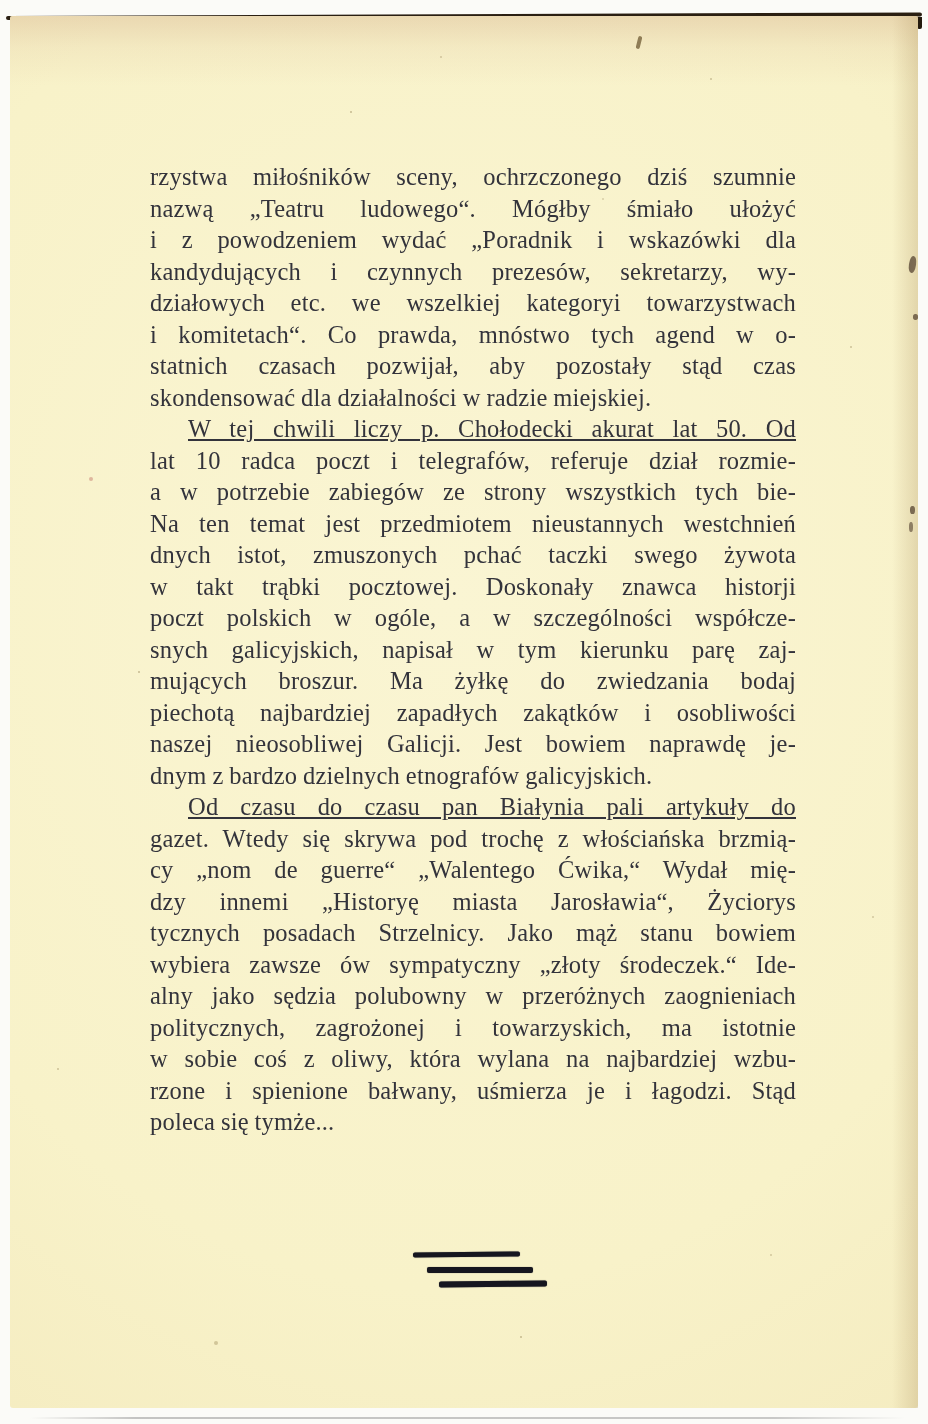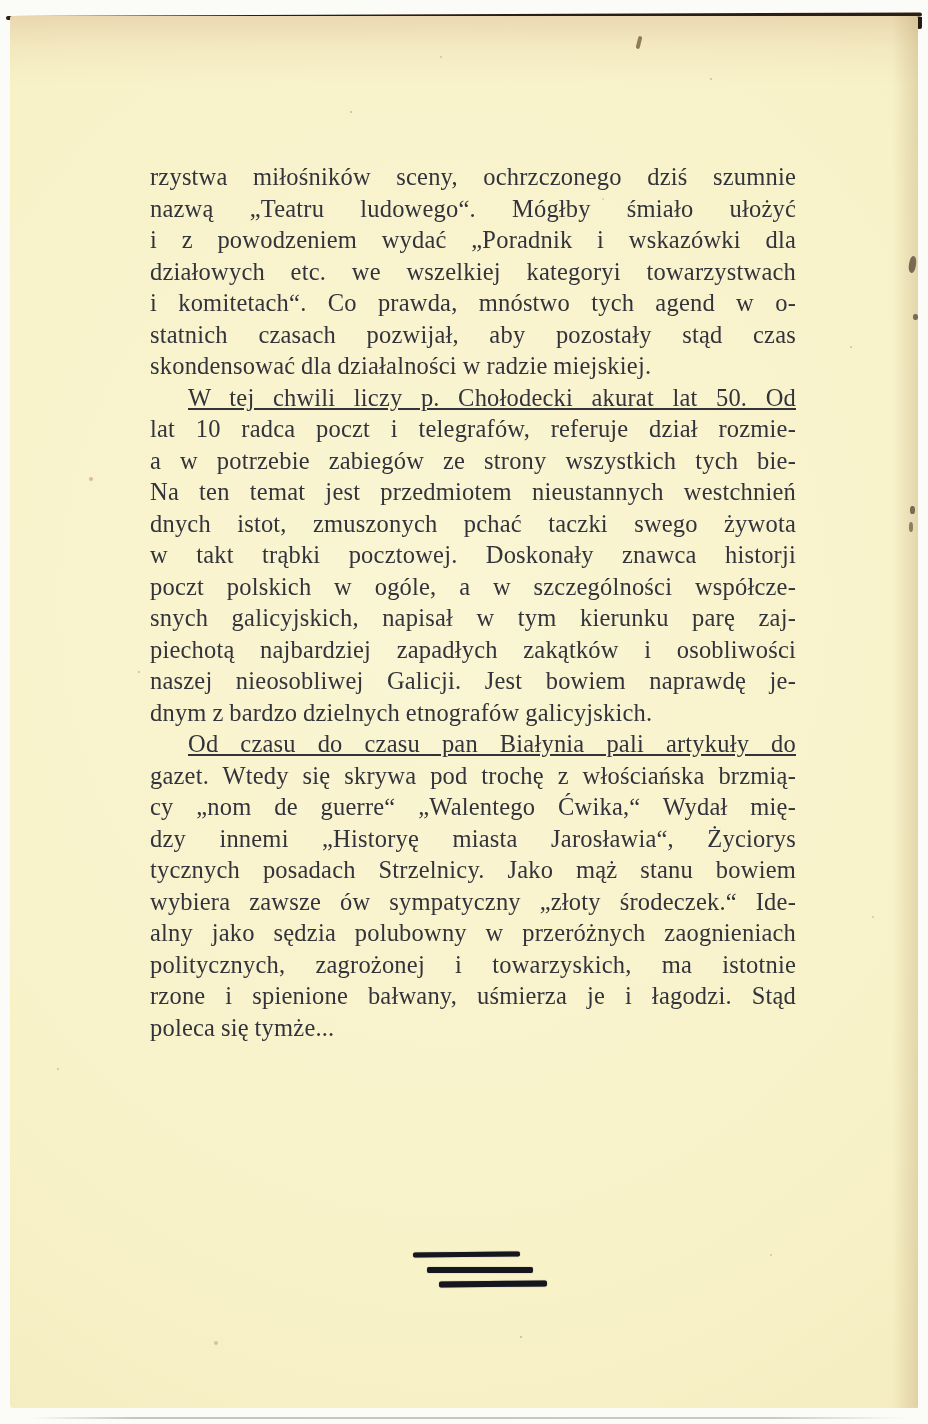--- a/index.html
+++ b/index.html
@@ -149,49 +149,52 @@
     <div class="edge-speck es3"></div>
     <div class="edge-speck es4"></div>
     <div class="specks"></div>
 
     <div class="textblock">
 
       <div class="para">
         <div class="line">rzystwa miłośników sceny, ochrzczonego dziś szumnie</div>
         <div class="line">nazwą „Teatru ludowego“. Mógłby śmiało ułożyć</div>
         <div class="line">i z powodzeniem wydać „Poradnik i wskazówki dla</div>
+        <div class="line">kandydujących i czynnych prezesów, sekretarzy, wy-</div>
         <div class="line">działowych etc. we wszelkiej kategoryi towarzystwach</div>
         <div class="line">i komitetach“. Co prawda, mnóstwo tych agend w o-</div>
         <div class="line">statnich czasach pozwijał, aby pozostały stąd czas</div>
         <div class="line end">skondensować dla działalności w radzie miejskiej.</div>
       </div>
 
       <div class="para">
         <div class="line ind">W tej chwili liczy p. Chołodecki akurat lat 50. Od</div>
         <div class="line">lat 10 radca poczt i telegrafów, referuje dział rozmie-</div>
         <div class="line">a w potrzebie zabiegów ze strony wszystkich tych bie-</div>
         <div class="line">Na ten temat jest przedmiotem nieustannych westchnień</div>
         <div class="line">dnych istot, zmuszonych pchać taczki swego żywota</div>
         <div class="line">w takt trąbki pocztowej. Doskonały znawca historji</div>
         <div class="line">poczt polskich w ogóle, a w szczególności współcze-</div>
         <div class="line">snych galicyjskich, napisał w tym kierunku parę zaj-</div>
+        <div class="line">mujących broszur. Ma żyłkę do zwiedzania bodaj</div>
         <div class="line">piechotą najbardziej zapadłych zakątków i osobliwości</div>
         <div class="line">naszej nieosobliwej Galicji. Jest bowiem naprawdę je-</div>
         <div class="line end">dnym z bardzo dzielnych etnografów galicyjskich.</div>
       </div>
 
       <div class="para">
         <div class="line ind">Od czasu do czasu pan Białynia pali artykuły do</div>
         <div class="line">gazet. Wtedy się skrywa pod trochę z włościańska brzmią-</div>
         <div class="line">cy „nom de guerre“ „Walentego Ćwika,“ Wydał mię-</div>
         <div class="line">dzy innemi „Historyę miasta Jarosławia“, Życiorys</div>
         <div class="line">tycznych posadach Strzelnicy. Jako mąż stanu bowiem</div>
         <div class="line">wybiera zawsze ów sympatyczny „złoty środeczek.“ Ide-</div>
         <div class="line">alny jako sędzia polubowny w przeróżnych zaognieniach</div>
         <div class="line">politycznych, zagrożonej i towarzyskich, ma istotnie</div>
+        <div class="line">w sobie coś z oliwy, która wylana na najbardziej wzbu-</div>
         <div class="line">rzone i spienione bałwany, uśmierza je i łagodzi. Stąd</div>
         <div class="line end">poleca się tymże...</div>
       </div>
 
     </div>
 
     <div class="divider">
       <span class="bar b1"></span>
       <span class="bar b2"></span>
       <span class="bar b3"></span>

